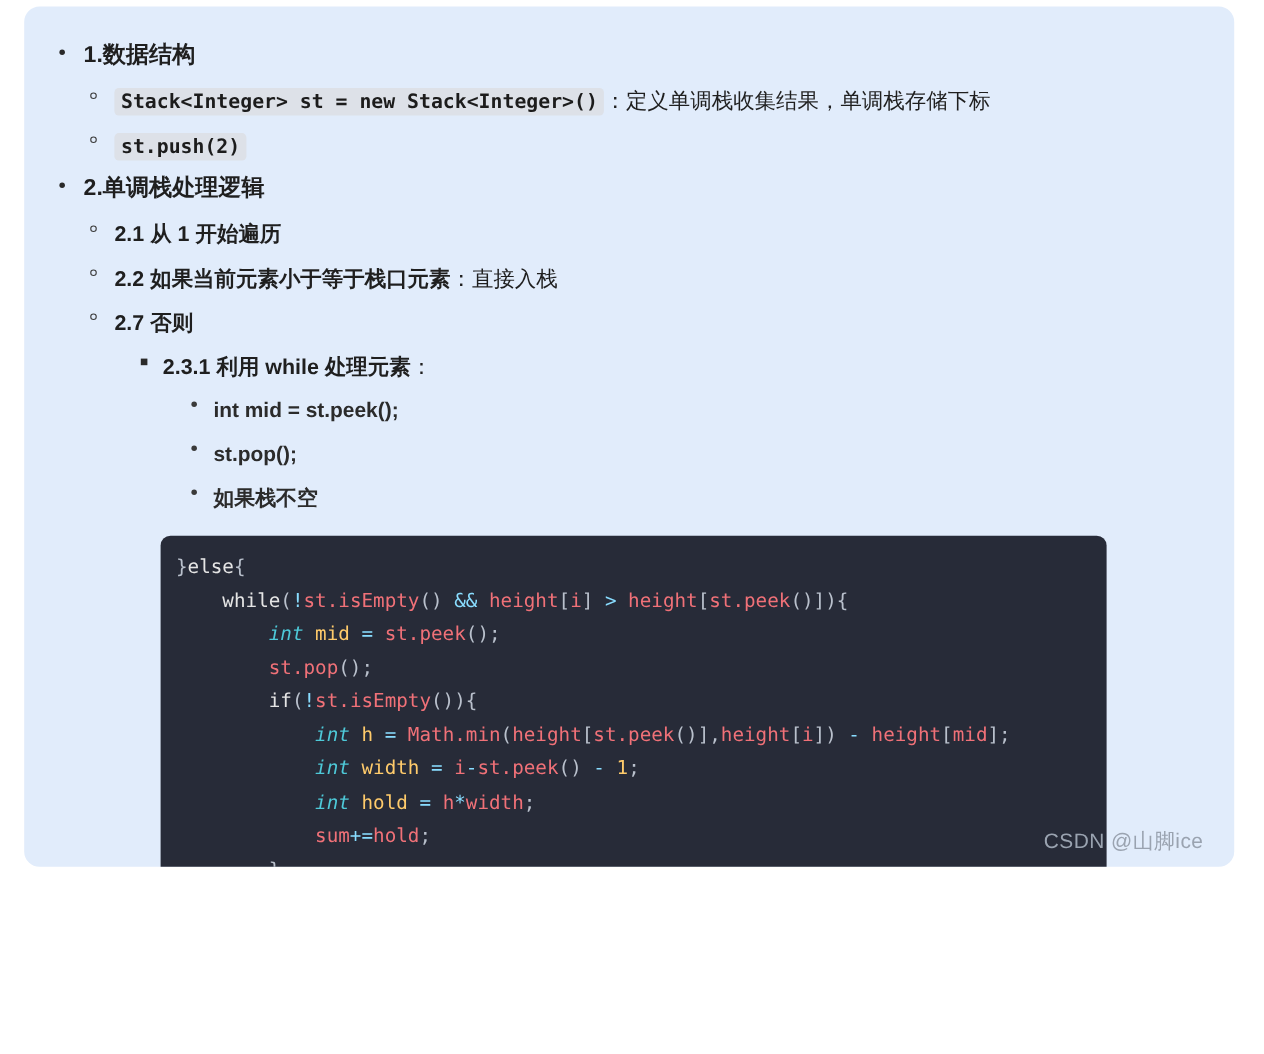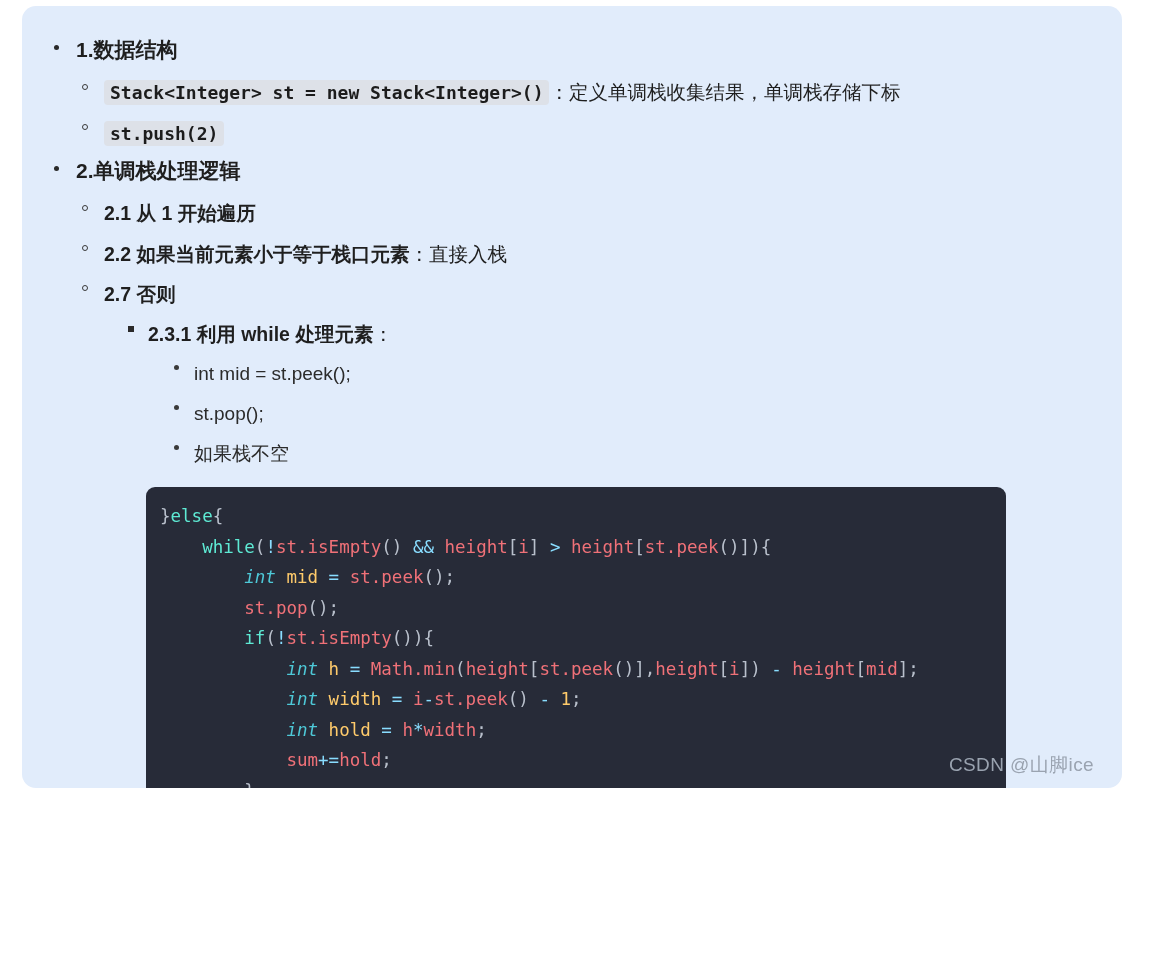--- a/index.html
+++ b/index.html
@@ -92,21 +92,21 @@
     padding: 6px 0;
   }
   li.h2row.bold { font-weight: bold; }
   li.h3row {
     font-size: 19.5px;
     font-weight: bold;
     padding: 6px 0;
   }
   li.h4row {
     font-size: 19px;
-    font-weight: normal;
+    font-weight: bold;
     padding: 6px 0;
     color: #2b2b2b;
   }
 
   .reg { font-weight: normal; }
 
   code.inline {
     font-family: "DejaVu Sans Mono", "Liberation Mono", monospace;
     background: #dde1e8;
     border-radius: 4px;
@@ -128,21 +128,21 @@
     overflow: hidden;
   }
   .codeblock pre {
     margin: 0;
     font-family: "DejaVu Sans Mono", "Liberation Mono", monospace;
     font-size: 17.5px;
     line-height: 30.5px;
     color: #c5cbd6;
     white-space: pre;
   }
-  .tk-key { color: #5eead4; }
+  .tk-key { color: #e5e5e5; }
   .tk-fn  { color: #f07178; }
   .tk-op  { color: #89ddff; }
   .tk-typ { color: #4ec9d8; font-style: italic; }
   .tk-var { color: #ffcb6b; }
   .tk-num { color: #ffcb6b; }
   .tk-pun { color: #b9c0cc; }
 
   .watermark {
     position: absolute;
     right: 28px;

